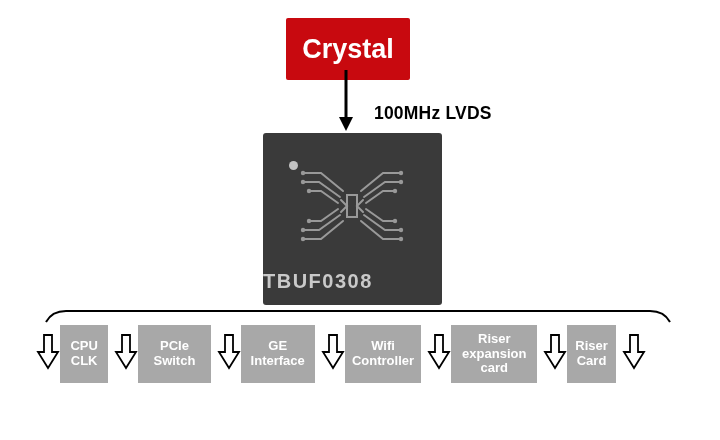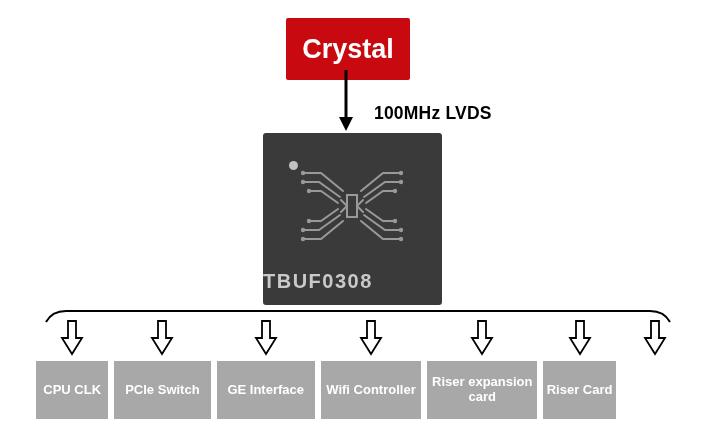--- a/index.html
+++ b/index.html
@@ -41,21 +41,21 @@
     position:absolute;left:0;right:0;bottom:12px;text-align:left;
     color:var(--chip_label_text);font-size:20px;font-weight:600;letter-spacing:1.5px;
   }
 
   .fanline{position:absolute;left:44px;top:308px;}
 
   .outputs{
     position:absolute;left:36px;right:32px;top:320px;
     display:flex;gap:6px;
   }
-  .out{display:flex;flex-direction:column;align-items:center;flex-grow:1;min-width:0;}
+  .out{display:flex;flex-direction:row;align-items:center;flex-grow:1;min-width:0;}
   .out:nth-child(1){flex-basis:58px}
   .out:nth-child(2){flex-basis:82px}
   .out:nth-child(3){flex-basis:84px}
   .out:nth-child(4){flex-basis:86px}
   .out:nth-child(5){flex-basis:96px}
   .out:nth-child(6){flex-basis:58px}
   .out:nth-child(7){flex-basis:52px}
   .out:nth-child(8){flex-basis:66px}
   .oarrow{flex:0 0 auto;}
   .obox{

